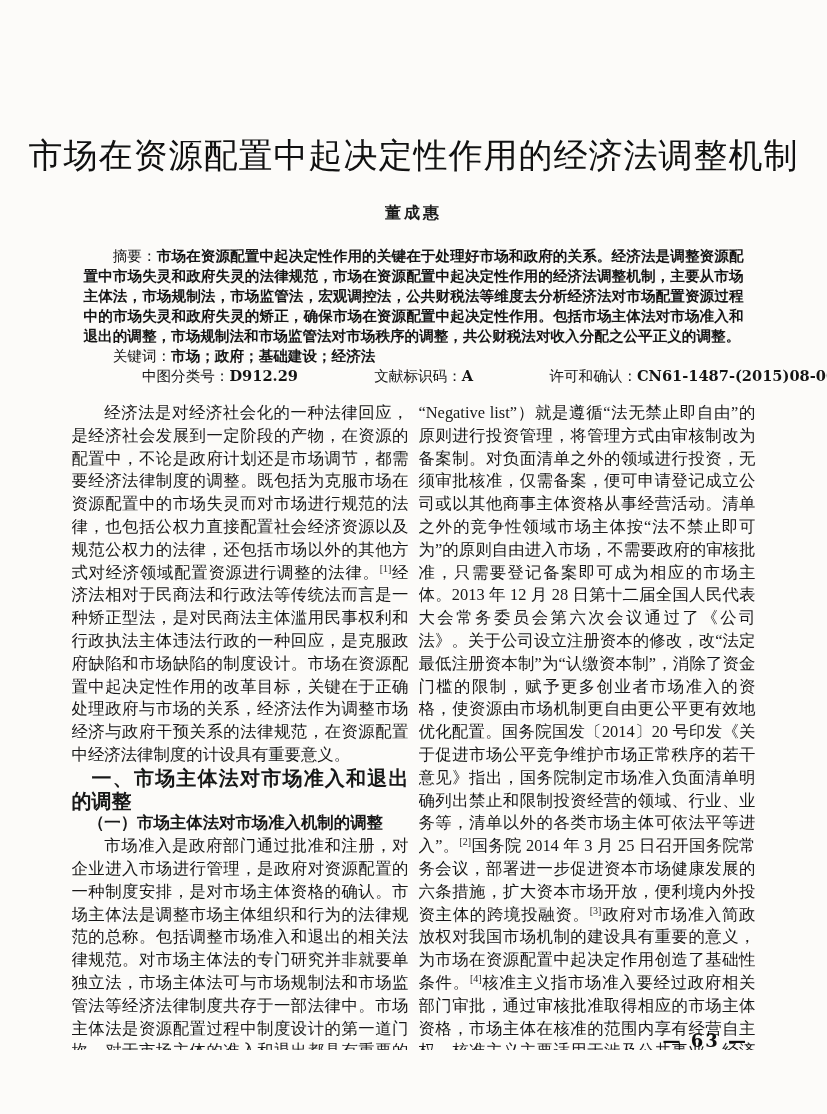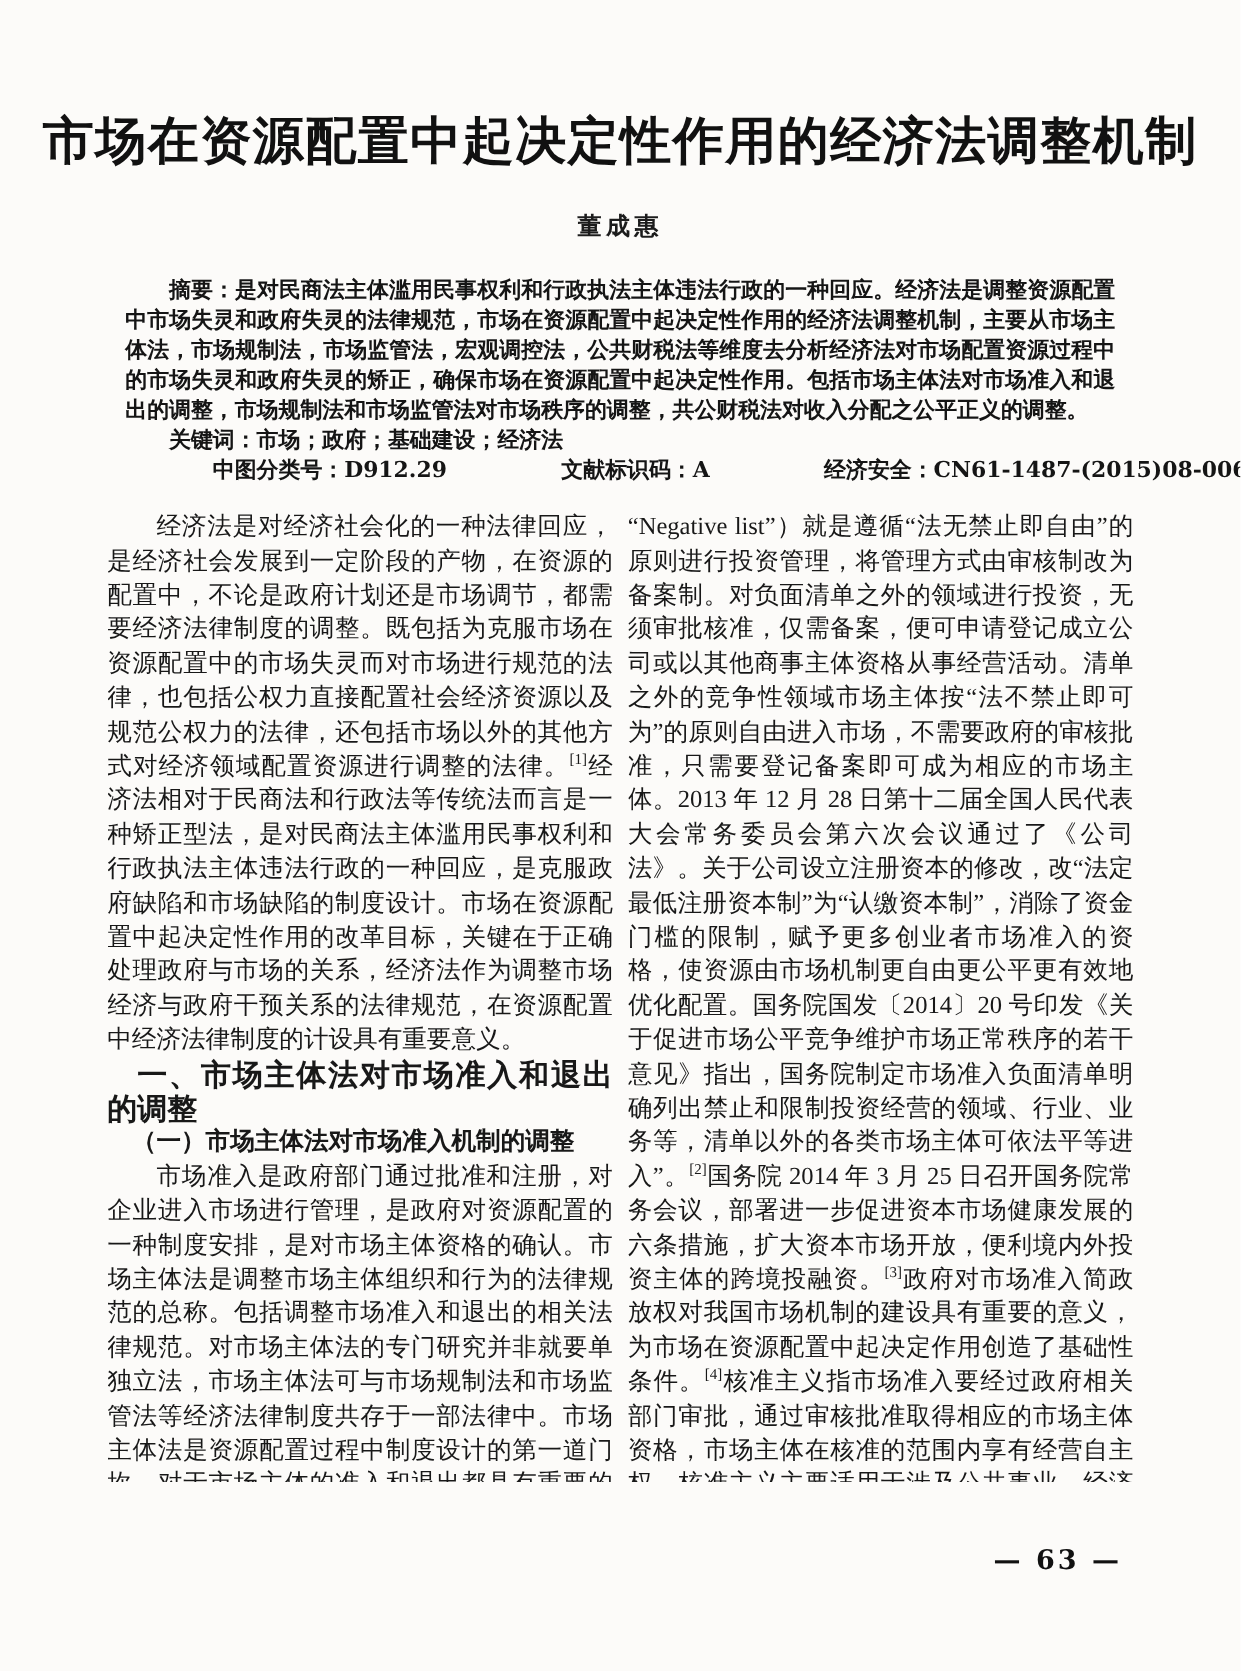--- a/index.html
+++ b/index.html
@@ -6,25 +6,25 @@
   .page{
     position:relative;
     width:827px;height:1114px;
     background:#fcfbf9;
     color:#1b1b1b;
     font-family:"DejaVu Serif","Liberation Serif",serif;
     overflow:hidden;
     box-sizing:border-box;
   }
   .title{
-    margin:0;
-    padding-top:71px;
+    margin:13px;
+    padding-top:120px;
     text-align:center;
     font-size:34px;
-    font-weight:bold;
+    font-weight:normal;
     letter-spacing:1px;
     color:#111;
     font-family:"DejaVu Serif","Liberation Serif",serif;
   }
   .author{
     margin-top:24px;
     text-align:center;
     font-size:16px;
     font-weight:bold;
     letter-spacing:3px;
@@ -49,21 +49,21 @@
     margin-top:2px;
   }
   .class-row{
     text-indent:2em;
     font-weight:bold;
     margin-top:2px;
     white-space:nowrap;
   }
   .class-row .pair{display:inline-block;}
   .class-row .pair + .pair{margin-left:42px;}
-  .lbl{font-weight:bold;}
+  .lbl{font-weight:normal;}
   .val{font-weight:bold;}
   .columns{
     display:flex;
     width:684px;
     margin:16px auto 0 auto;
     gap:10px;
   }
   .col{
     width:337px;
     height:648px;
@@ -104,26 +104,26 @@
 </head>
 <body>
 
 <div class="page">
 
   <h1 class="title">市场在资源配置中起决定性作用的经济法调整机制</h1>
 
   <div class="author">董成惠</div>
 
   <div class="meta-block">
-    <p class="abstract"><span class="lbl">摘要：</span><span>是对民商法主体滥用民事权利和行政执法主体违法行政的一种回应。经济法是调整资源配置中市场失灵和政府失灵的法律规范，市场在资源配置中起决定性作用的经济法调整机制，主要从市场主体法，市场规制法，市场监管法，宏观调控法，公共财税法等维度去分析经济法对市场配置资源过程中的市场失灵和政府失灵的矫正，确保市场在资源配置中起决定性作用。包括市场主体法对市场准入和退出的调整，市场规制法和市场监管法对市场秩序的调整，共公财税法对收入分配之公平正义的调整。</span></p>
+    <p class="abstract"><span class="lbl">摘要：</span><span>市场在资源配置中起决定性作用的关键在于处理好市场和政府的关系。经济法是调整资源配置中市场失灵和政府失灵的法律规范，市场在资源配置中起决定性作用的经济法调整机制，主要从市场主体法，市场规制法，市场监管法，宏观调控法，公共财税法等维度去分析经济法对市场配置资源过程中的市场失灵和政府失灵的矫正，确保市场在资源配置中起决定性作用。包括市场主体法对市场准入和退出的调整，市场规制法和市场监管法对市场秩序的调整，共公财税法对收入分配之公平正义的调整。</span></p>
     <p class="keywords"><span class="lbl">关键词：</span><span>市场；政府；基础建设；经济法</span></p>
     <p class="class-row">
       <span class="pair"><span class="lbl">中图分类号：</span><span class="val">D912.29</span></span>
       <span class="pair"><span class="lbl">文献标识码：</span><span class="val">A</span></span>
-      <span class="pair"><span class="lbl">经济安全：</span><span class="val">CN61-1487-(2015)08-0063-04</span></span>
+      <span class="pair"><span class="lbl">许可和确认：</span><span class="val">CN61-1487-(2015)08-0063-04</span></span>
     </p>
   </div>
 
   <div class="columns">
     <div class="col">
         <p class="para indent">经济法是对经济社会化的一种法律回应，是经济社会发展到一定阶段的产物，在资源的配置中，不论是政府计划还是市场调节，都需要经济法律制度的调整。既包括为克服市场在资源配置中的市场失灵而对市场进行规范的法律，也包括公权力直接配置社会经济资源以及规范公权力的法律，还包括市场以外的其他方式对经济领域配置资源进行调整的法律。<sup>[1]</sup>经济法相对于民商法和行政法等传统法而言是一种矫正型法，是对民商法主体滥用民事权利和行政执法主体违法行政的一种回应，是克服政府缺陷和市场缺陷的制度设计。市场在资源配置中起决定性作用的改革目标，关键在于正确处理政府与市场的关系，经济法作为调整市场经济与政府干预关系的法律规范，在资源配置中经济法律制度的计设具有重要意义。</p>
         <div class="h1">一、市场主体法对市场准入和退出的调整</div>
         <div class="h2">（一）市场主体法对市场准入机制的调整</div>
         <p class="para indent">市场准入是政府部门通过批准和注册，对企业进入市场进行管理，是政府对资源配置的一种制度安排，是对市场主体资格的确认。市场主体法是调整市场主体组织和行为的法律规范的总称。包括调整市场准入和退出的相关法律规范。对市场主体法的专门研究并非就要单独立法，市场主体法可与市场规制法和市场监管法等经济法律制度共存于一部法律中。市场主体法是资源配置过程中制度设计的第一道门坎，对于市场主体的准入和退出都具有重要的意义。不论是市场的准入和退出，都源于法律的授权、许可和确认，是资源配置的重要环节。市场主体法对市场准入的设计主要考量就是：公平，秩序，自由，效益和安全等理念。市场主体法对市场主体资格的确认有准则主义、核准主义和特许主义三种模式。准则主义指市场主体只要依法登记就可以在登记的范围享有市场主体资格。负面清单管理模式（英文直译即</p>
       </div>

